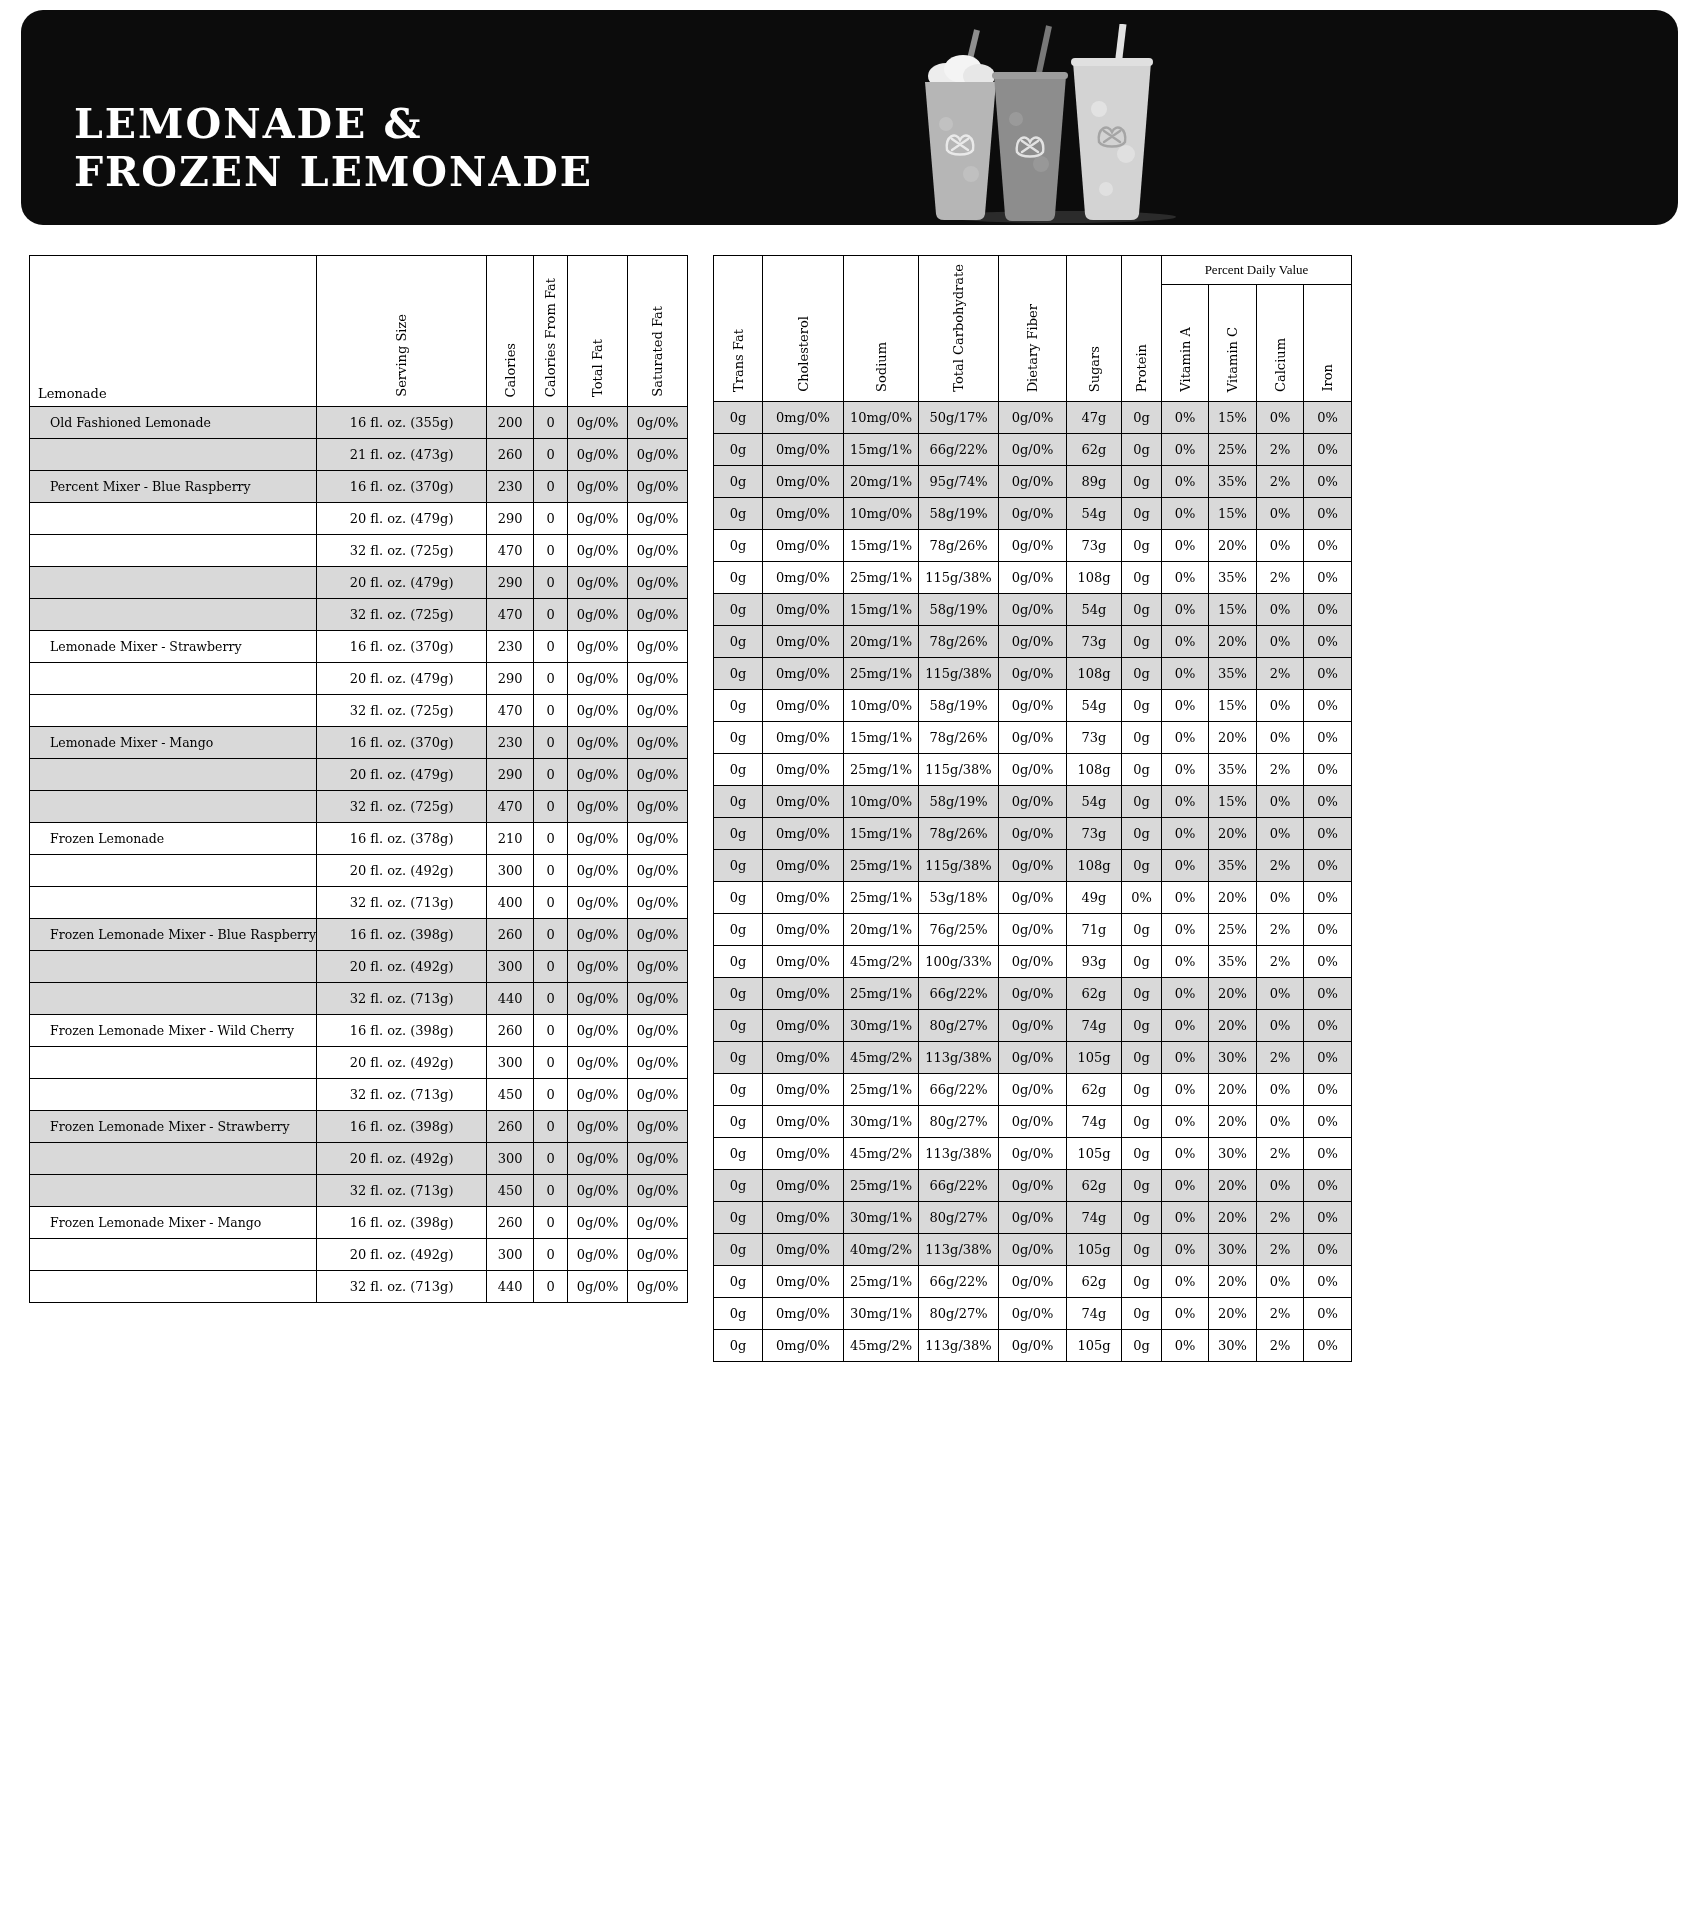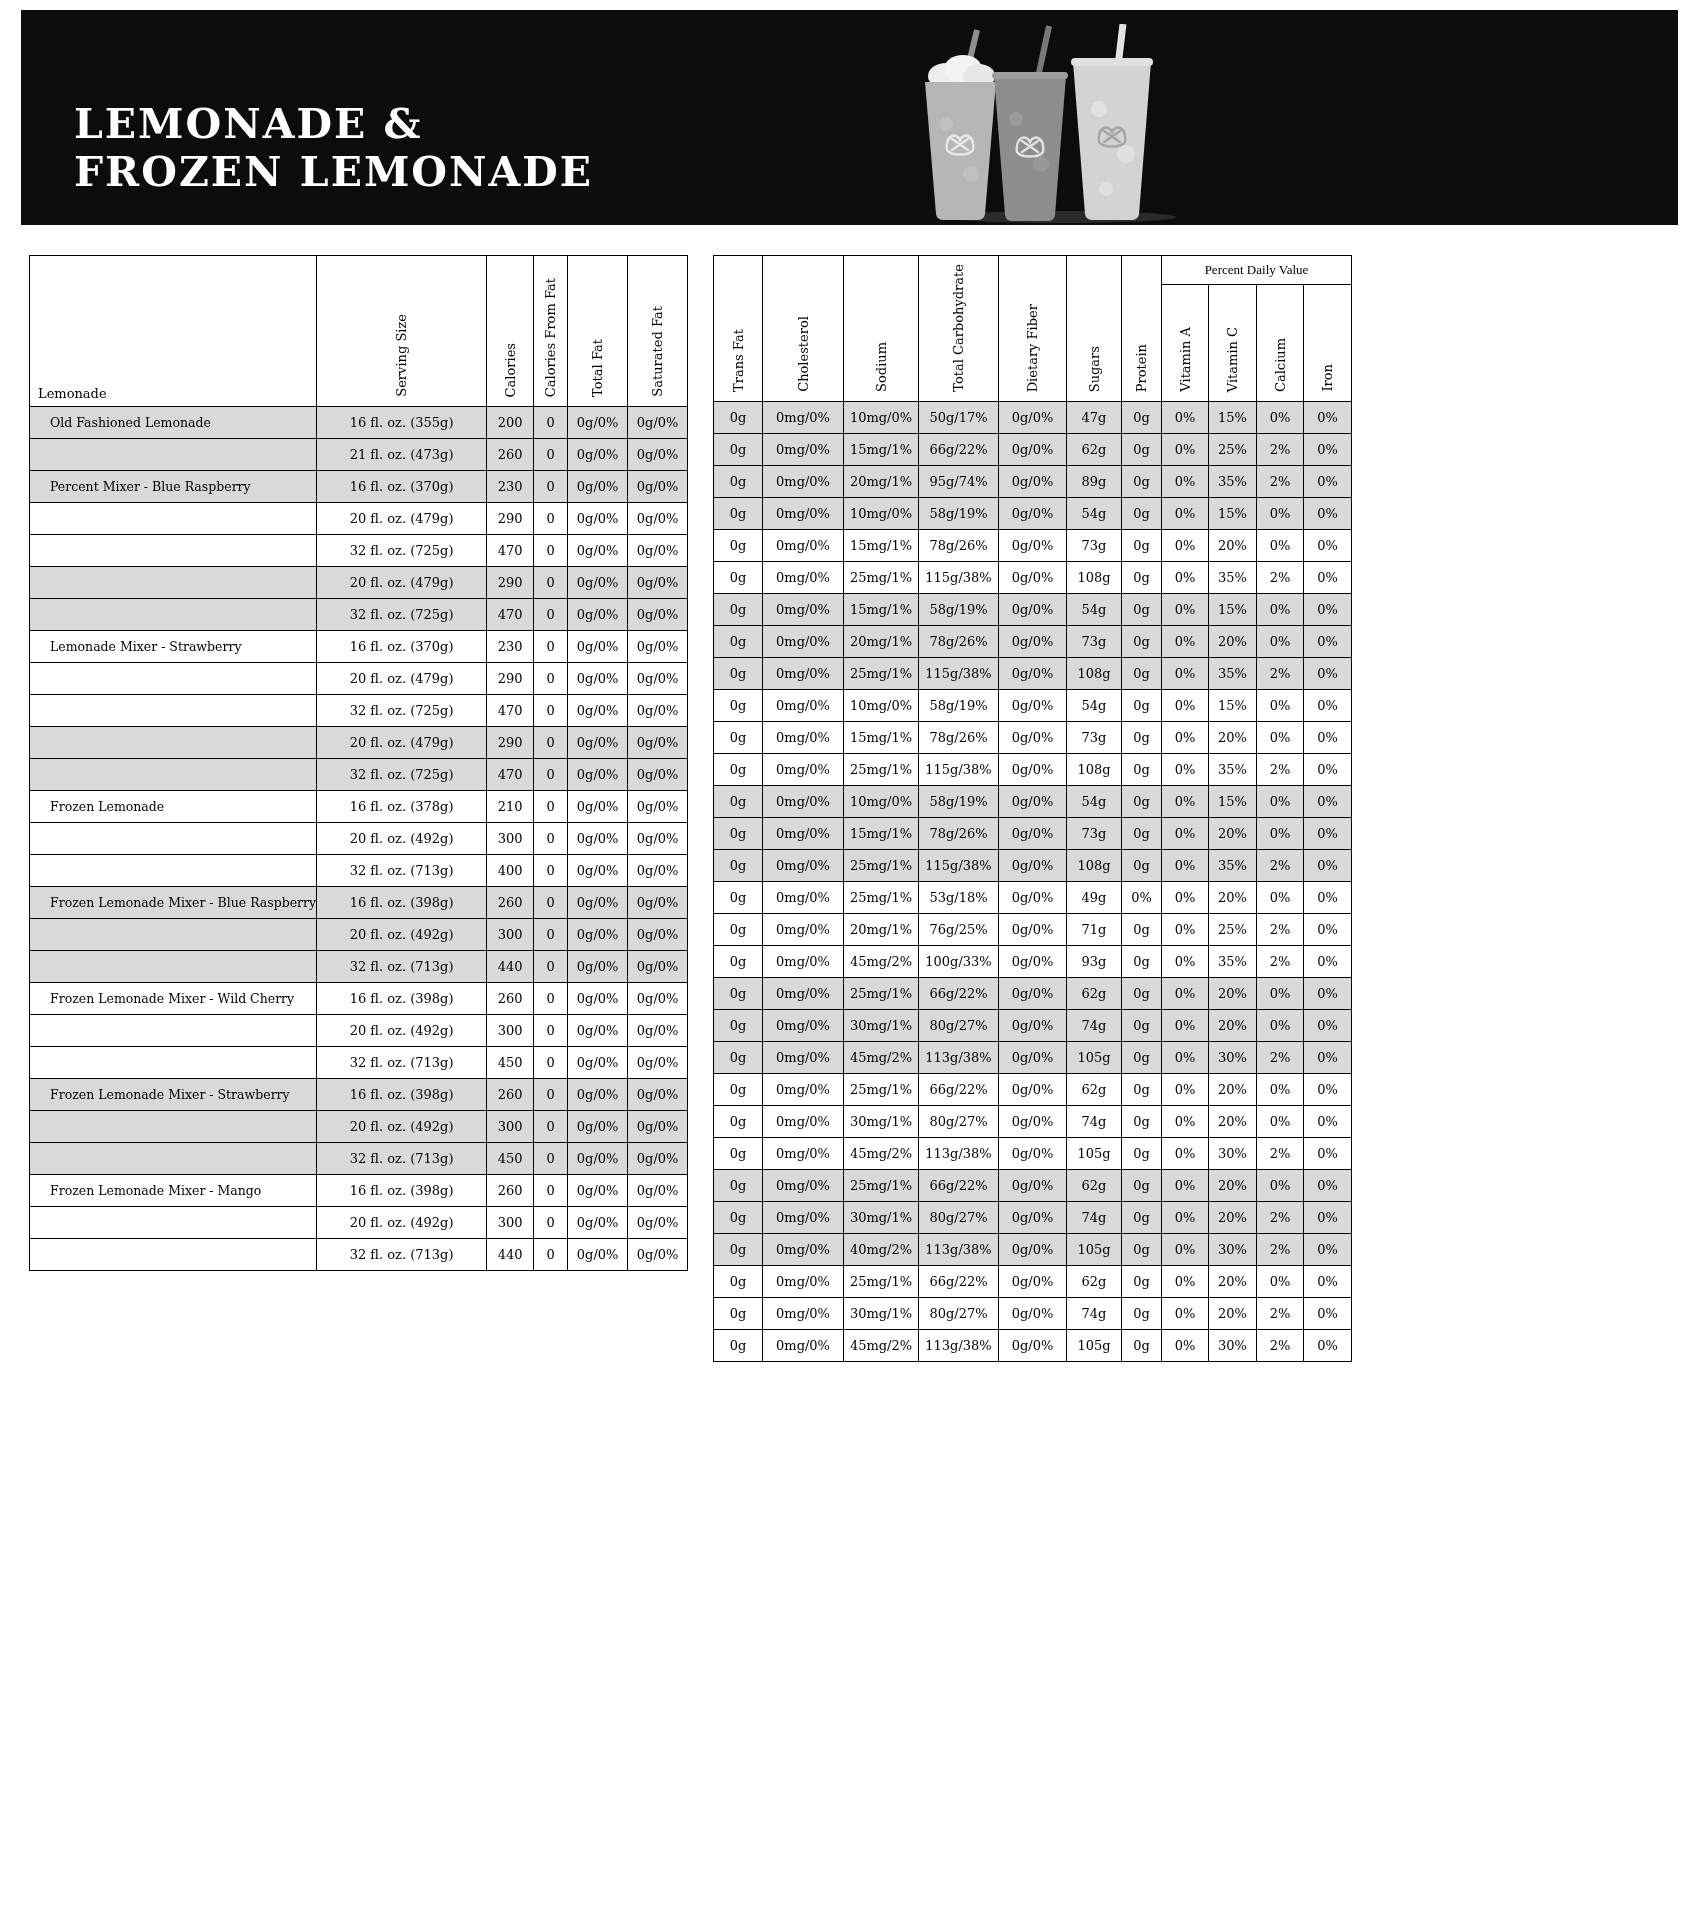--- a/index.html
+++ b/index.html
@@ -4,21 +4,21 @@
 <style>
   html,body { margin:0; padding:0; background:#ffffff; }
   .page {
     position:relative; width:1695px; height:1920px; background:#ffffff;
     font-family:"DejaVu Serif", serif; color:#000;
   }
 
   
   .banner {
     position:absolute; left:21px; top:10px; width:1657px; height:215px;
-    background:#0c0c0c; overflow:hidden;
+    background:#0c0c0c; overflow:hidden;border-radius:22px;
   }
   .banner-title {
     position:absolute; left:53px; top:90px; color:#ffffff;
     font-weight:bold; font-size:41px; line-height:1.18; letter-spacing:2px;
   }
   .cups-svg { position:absolute; left:880px; top:14px; }
 
   
   table { border-collapse:collapse; table-layout:fixed; background:#fff; }
   th, td { border:1px solid #000; font-weight:normal; font-size:13px; padding:0; }
@@ -180,20 +180,28 @@
           <td>20 fl. oz. (479g)</td>
           <td>290</td>
           <td>0</td>
           <td>0g/0%</td>
           <td>0g/0%</td>
         </tr>
         <tr>
           <td class="name"></td>
           <td>32 fl. oz. (725g)</td>
           <td>470</td>
+          <td>0</td>
+          <td>0g/0%</td>
+          <td>0g/0%</td>
+        </tr>
+        <tr class="shaded">
+          <td class="name">Lemonade Mixer - Mango</td>
+          <td>16 fl. oz. (370g)</td>
+          <td>230</td>
           <td>0</td>
           <td>0g/0%</td>
           <td>0g/0%</td>
         </tr>
         <tr class="shaded">
           <td class="name"></td>
           <td>20 fl. oz. (479g)</td>
           <td>290</td>
           <td>0</td>
           <td>0g/0%</td>

